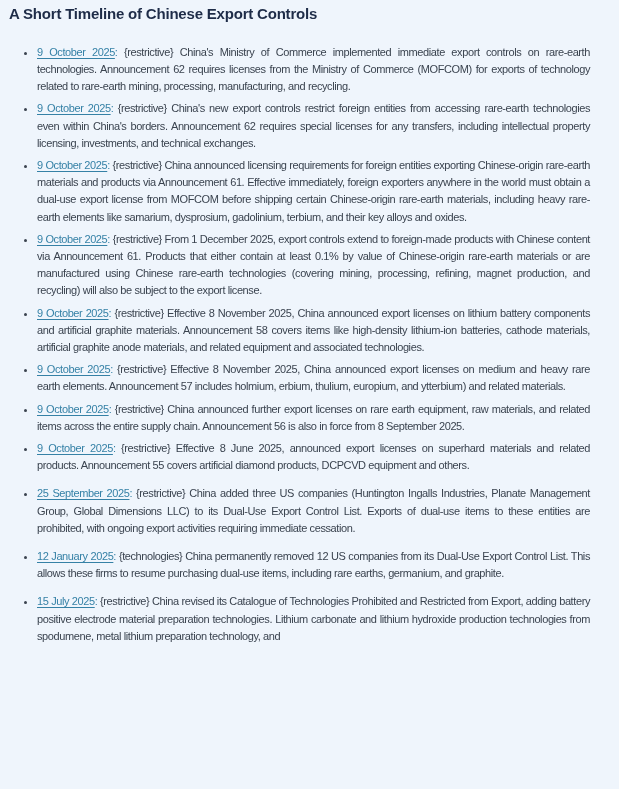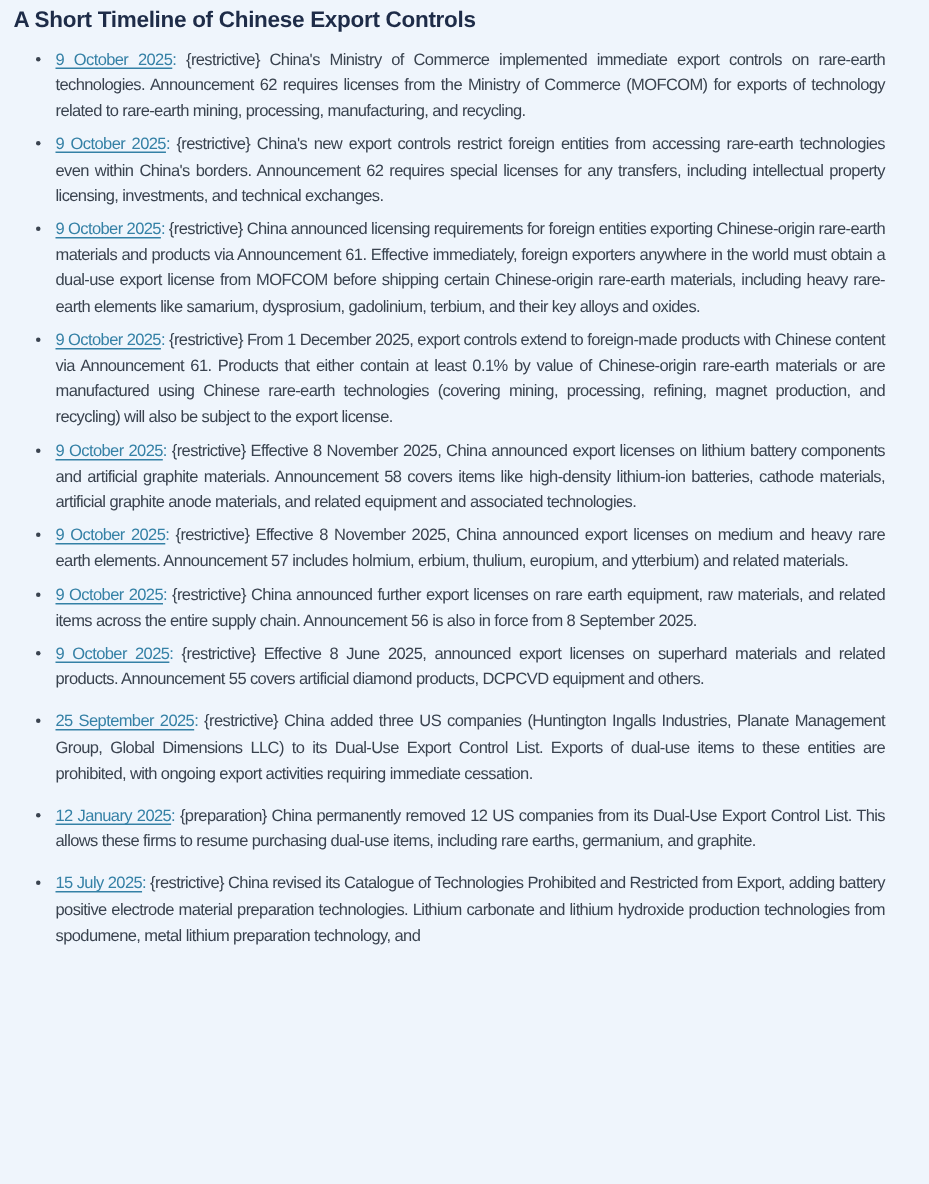--- a/index.html
+++ b/index.html
@@ -18,21 +18,21 @@
     box-sizing: border-box;
     width: 619px;
     padding: 5px 29px 0 9px;
   }
   .page-title {
     font-size: 15px;
     font-weight: 700;
     line-height: 1.25;
     letter-spacing: -0.2px;
     color: #1e2c48;
-    margin: 0 0 8px 0;
+    margin: 0 0 20px 0;
   }
   ul.timeline {
     margin: 0;
     padding: 0 0 0 28px;
     list-style: disc;
   }
   ul.timeline li {
     font-size: 11px;
     line-height: 17.2px;
     letter-spacing: -0.4px;
@@ -69,16 +69,16 @@
   <ul class="timeline" id="timeline-list">
       <li><a class="date-link">9 October 2025</a><span class="date-separator">:</span> <span class="policy-tag">{restrictive}</span> <span class="item-text">China's Ministry of Commerce implemented immediate export controls on rare-earth technologies. Announcement 62 requires licenses from the Ministry of Commerce (MOFCOM) for exports of technology related to rare-earth mining, processing, manufacturing, and recycling.</span></li>
       <li><a class="date-link">9 October 2025</a><span class="date-separator">:</span> <span class="policy-tag">{restrictive}</span> <span class="item-text">China's new export controls restrict foreign entities from accessing rare-earth technologies even within China's borders. Announcement 62 requires special licenses for any transfers, including intellectual property licensing, investments, and technical exchanges.</span></li>
       <li><a class="date-link">9 October 2025</a><span class="date-separator">:</span> <span class="policy-tag">{restrictive}</span> <span class="item-text">China announced licensing requirements for foreign entities exporting Chinese-origin rare-earth materials and products via Announcement 61. Effective immediately, foreign exporters anywhere in the world must obtain a dual-use export license from MOFCOM before shipping certain Chinese-origin rare-earth materials, including heavy rare-earth elements like samarium, dysprosium, gadolinium, terbium, and their key alloys and oxides.</span></li>
       <li><a class="date-link">9 October 2025</a><span class="date-separator">:</span> <span class="policy-tag">{restrictive}</span> <span class="item-text">From 1 December 2025, export controls extend to foreign-made products with Chinese content via Announcement 61. Products that either contain at least 0.1% by value of Chinese-origin rare-earth materials or are manufactured using Chinese rare-earth technologies (covering mining, processing, refining, magnet production, and recycling) will also be subject to the export license.</span></li>
       <li><a class="date-link">9 October 2025</a><span class="date-separator">:</span> <span class="policy-tag">{restrictive}</span> <span class="item-text">Effective 8 November 2025, China announced export licenses on lithium battery components and artificial graphite materials. Announcement 58 covers items like high-density lithium-ion batteries, cathode materials, artificial graphite anode materials, and related equipment and associated technologies.</span></li>
       <li><a class="date-link">9 October 2025</a><span class="date-separator">:</span> <span class="policy-tag">{restrictive}</span> <span class="item-text">Effective 8 November 2025, China announced export licenses on medium and heavy rare earth elements. Announcement 57 includes holmium, erbium, thulium, europium, and ytterbium) and related materials.</span></li>
       <li><a class="date-link">9 October 2025</a><span class="date-separator">:</span> <span class="policy-tag">{restrictive}</span> <span class="item-text">China announced further export licenses on rare earth equipment, raw materials, and related items across the entire supply chain. Announcement 56 is also in force from 8 September 2025.</span></li>
       <li><a class="date-link">9 October 2025</a><span class="date-separator">:</span> <span class="policy-tag">{restrictive}</span> <span class="item-text">Effective 8 June 2025, announced export licenses on superhard materials and related products. Announcement 55 covers artificial diamond products, DCPCVD equipment and others.</span></li>
       <li class="group-start"><a class="date-link">25 September 2025</a><span class="date-separator">:</span> <span class="policy-tag">{restrictive}</span> <span class="item-text">China added three US companies (Huntington Ingalls Industries, Planate Management Group, Global Dimensions LLC) to its Dual-Use Export Control List. Exports of dual-use items to these entities are prohibited, with ongoing export activities requiring immediate cessation.</span></li>
-      <li class="group-start"><a class="date-link">12 January 2025</a><span class="date-separator">:</span> <span class="policy-tag">{preparation}</span> <span class="item-text">China permanently removed 12 US companies from its Dual-Use Export Control List. This allows these firms to resume purchasing dual-use items, including rare earths, germanium, and graphite.</span></li>
+      <li class="group-start"><a class="date-link">12 January 2025</a><span class="date-separator">:</span> <span class="policy-tag">{technologies}</span> <span class="item-text">China permanently removed 12 US companies from its Dual-Use Export Control List. This allows these firms to resume purchasing dual-use items, including rare earths, germanium, and graphite.</span></li>
       <li class="group-start"><a class="date-link">15 July 2025</a><span class="date-separator">:</span> <span class="policy-tag">{restrictive}</span> <span class="item-text">China revised its Catalogue of Technologies Prohibited and Restricted from Export, adding battery positive electrode material preparation technologies. Lithium carbonate and lithium hydroxide production technologies from spodumene, metal lithium preparation technology, and</span></li>
     </ul>
 </div>
 
 </body></html>

